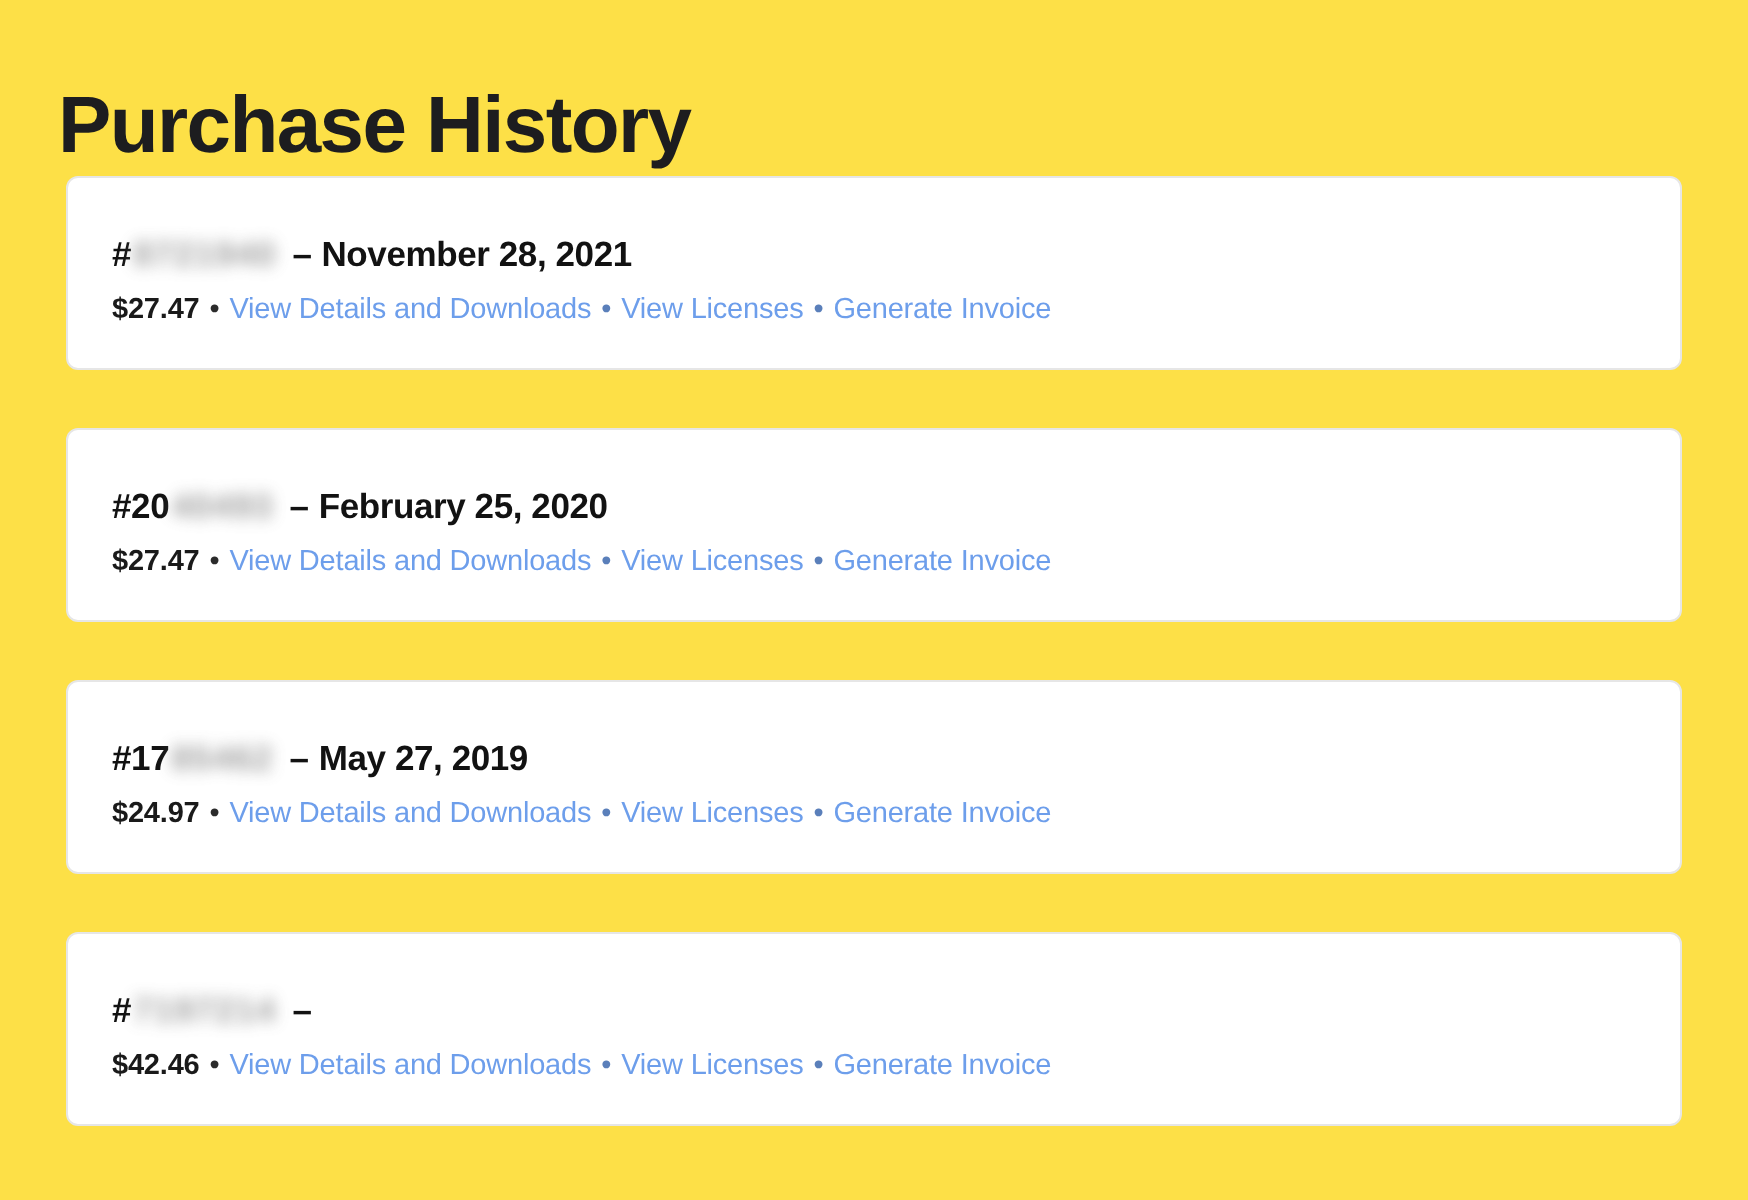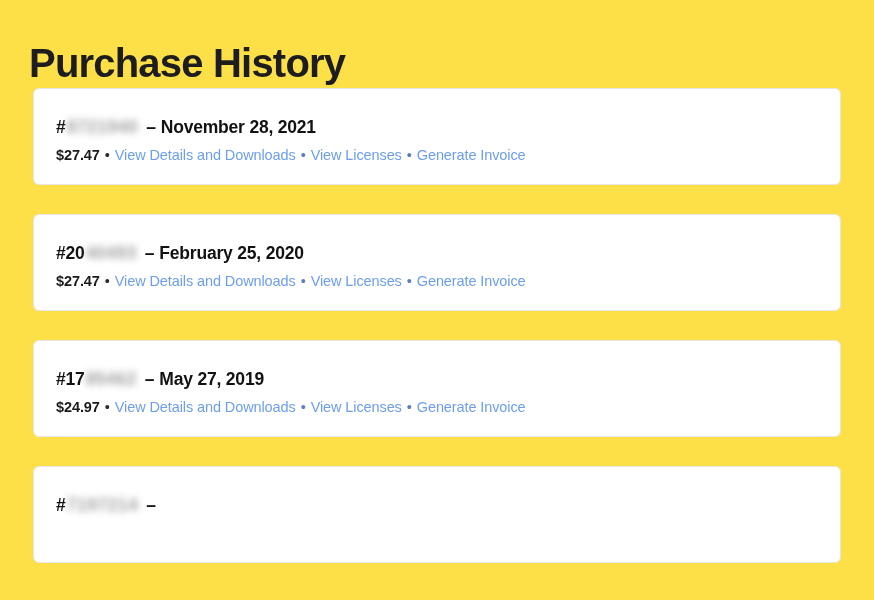--- a/index.html
+++ b/index.html
@@ -172,16 +172,19 @@
       </div>
     </div>
 
     <div class="order-card">
       <div class="order-heading">
         <span class="order-hash">#</span>
           <span class="order-hash"></span>
           <span class="order-number-redacted">7197214</span>
         <span class="order-sep">–</span>
       </div>
+      <div class="order-meta">
+        <span class="order-price">$42.46</span><span class="meta-dot first">•</span><a class="order-link">View Details and Downloads</a><span class="meta-dot">•</span><a class="order-link">View Licenses</a><span class="meta-dot">•</span><a class="order-link">Generate Invoice</a>
+      </div>
     </div>
 
   </div>
 </div>
 
 </body></html>

